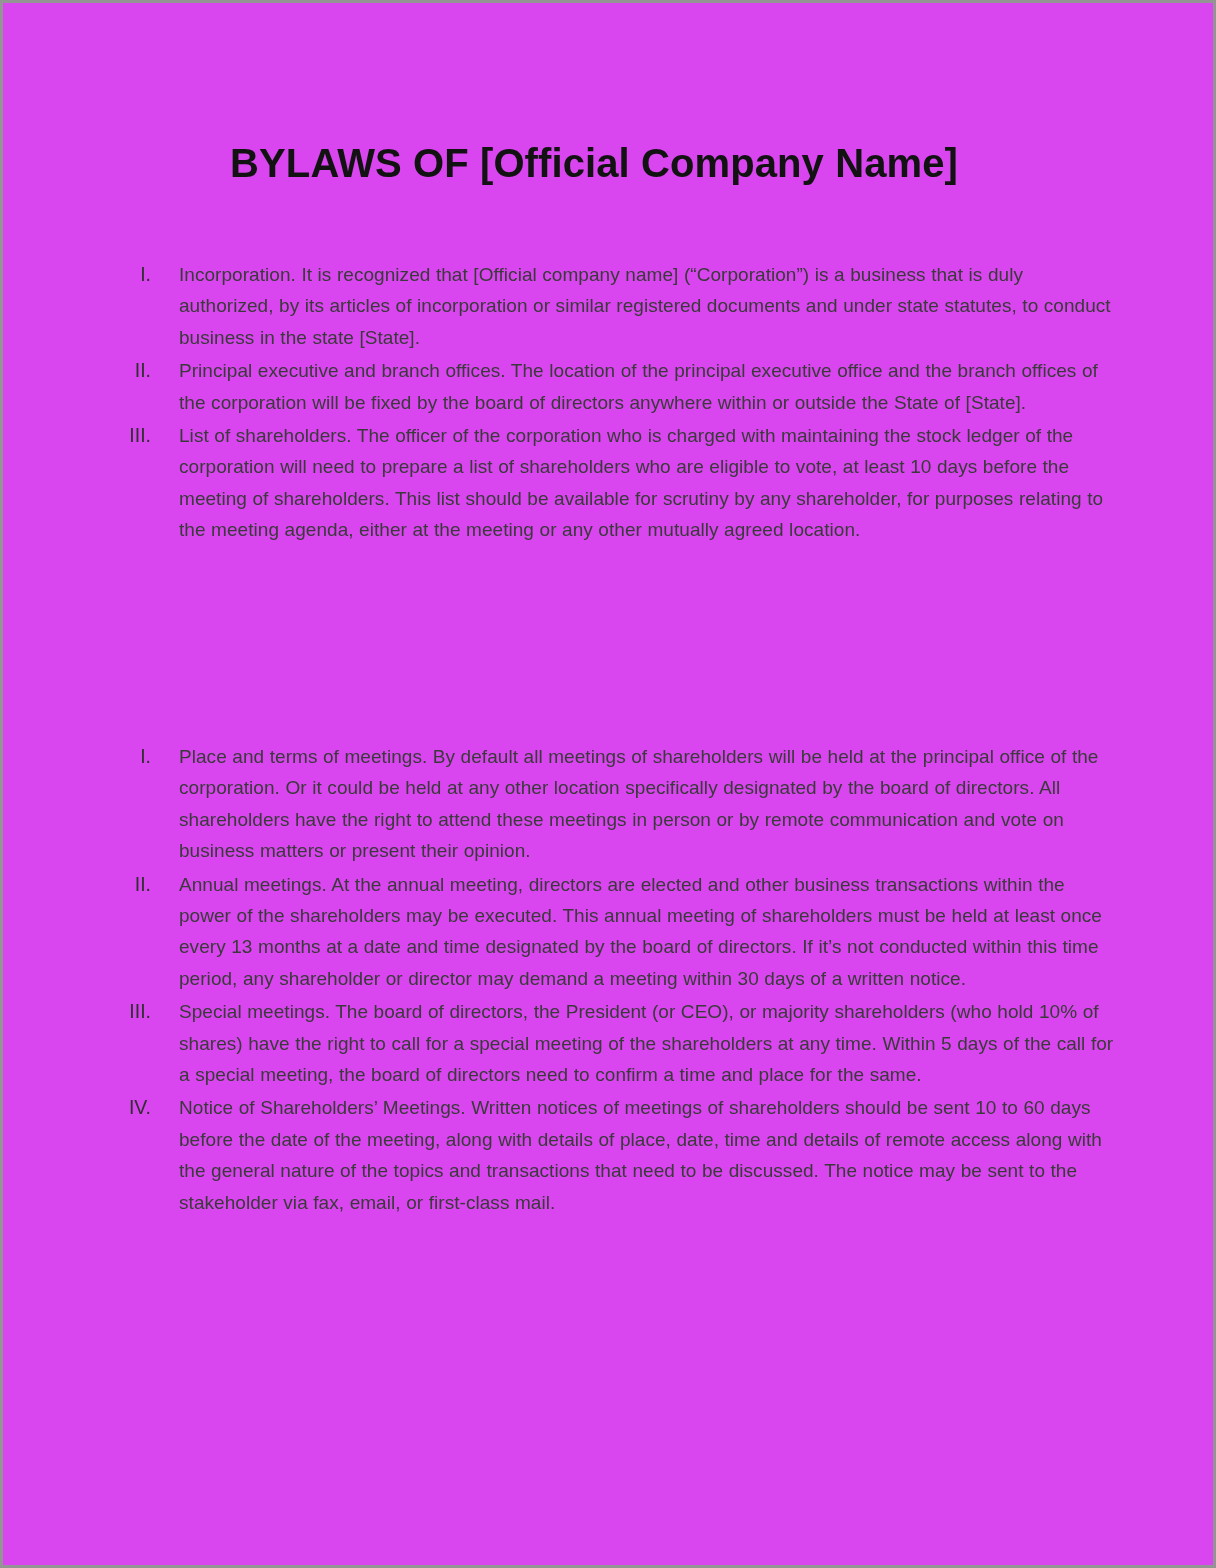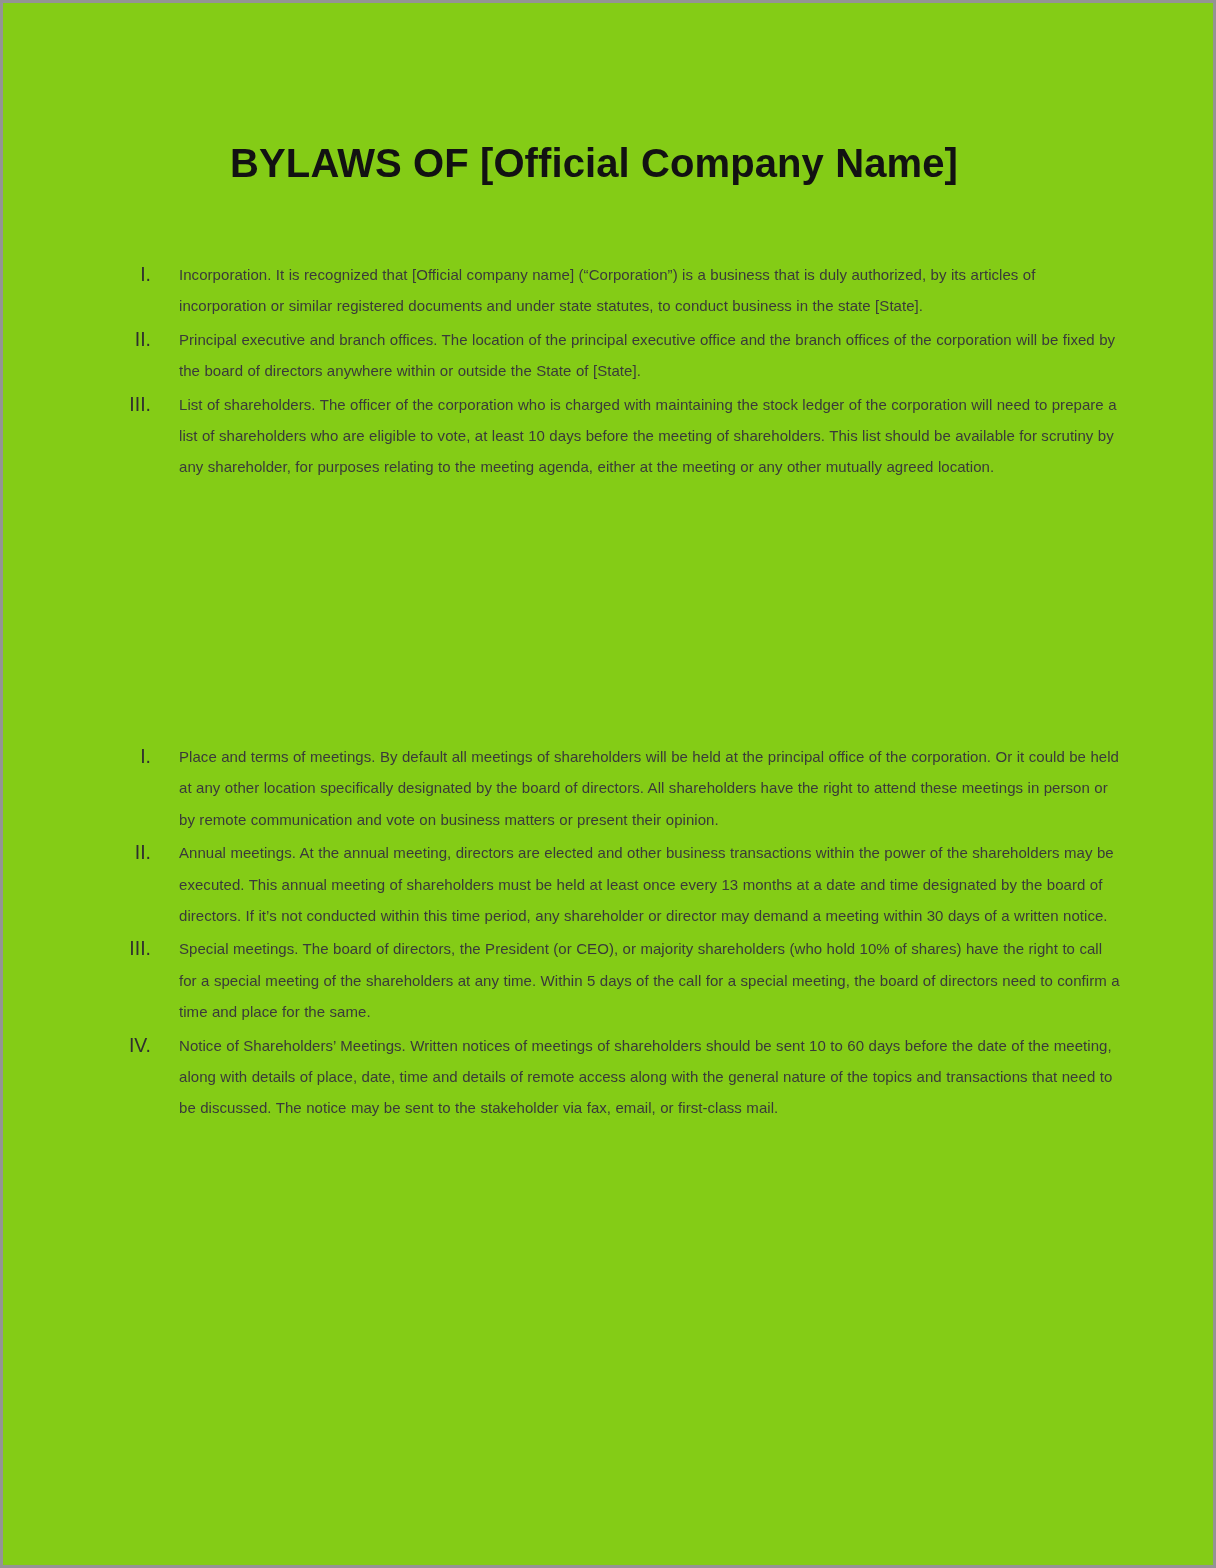--- a/index.html
+++ b/index.html
@@ -5,21 +5,21 @@
   html, body {
     margin: 0;
     padding: 0;
     background: #ffffff;
   }
   .page {
     position: relative;
     width: 1216px;
     height: 1568px;
     box-sizing: border-box;
-    background: #84cc16;
+    background: #d946ef;
     border: 3px solid #949494;
     overflow: hidden;
     font-family: "Liberation Sans", sans-serif;
   }
   .doc-body {
     position: absolute;
     left: 0;
     top: 0;
     width: 100%;
     height: 100%;
@@ -77,21 +77,21 @@
     top: 0;
     width: 56px;
     text-align: right;
     font-size: 19.5px;
     line-height: 31.4px;
     color: #2f2f2f;
     font-weight: 400;
   }
   .item-text {
     display: block;
-    font-size: 15px;
+    font-size: 19px;
     line-height: 31.4px;
     color: #3a3a3a;
     font-weight: 400;
     text-align: left;
     letter-spacing: 0.05px;
     word-spacing: 0.2px;
   }
 </style>
 </head>
 <body>

